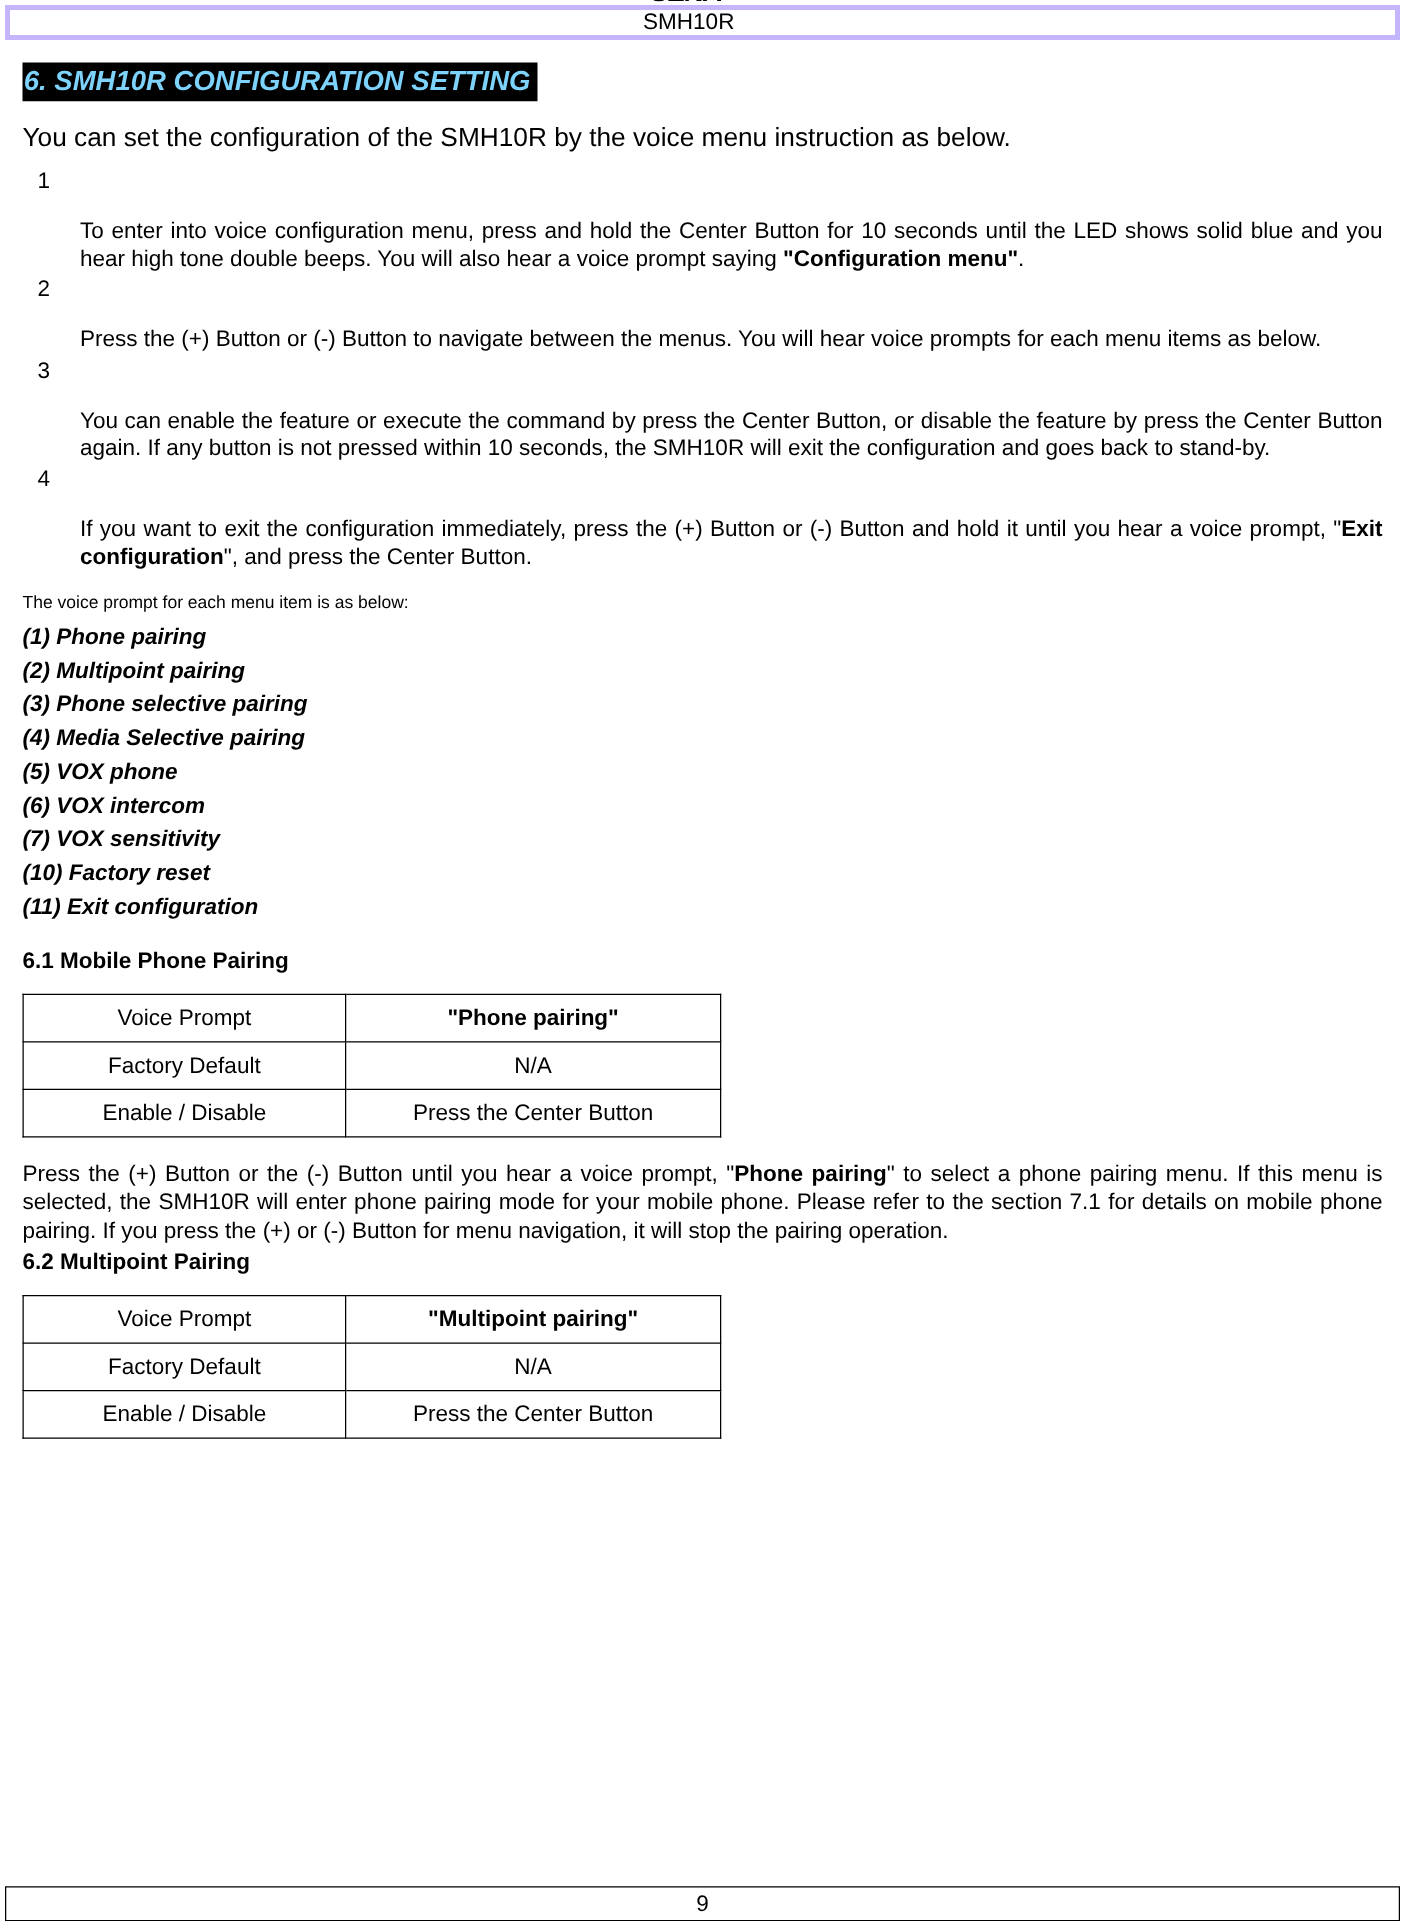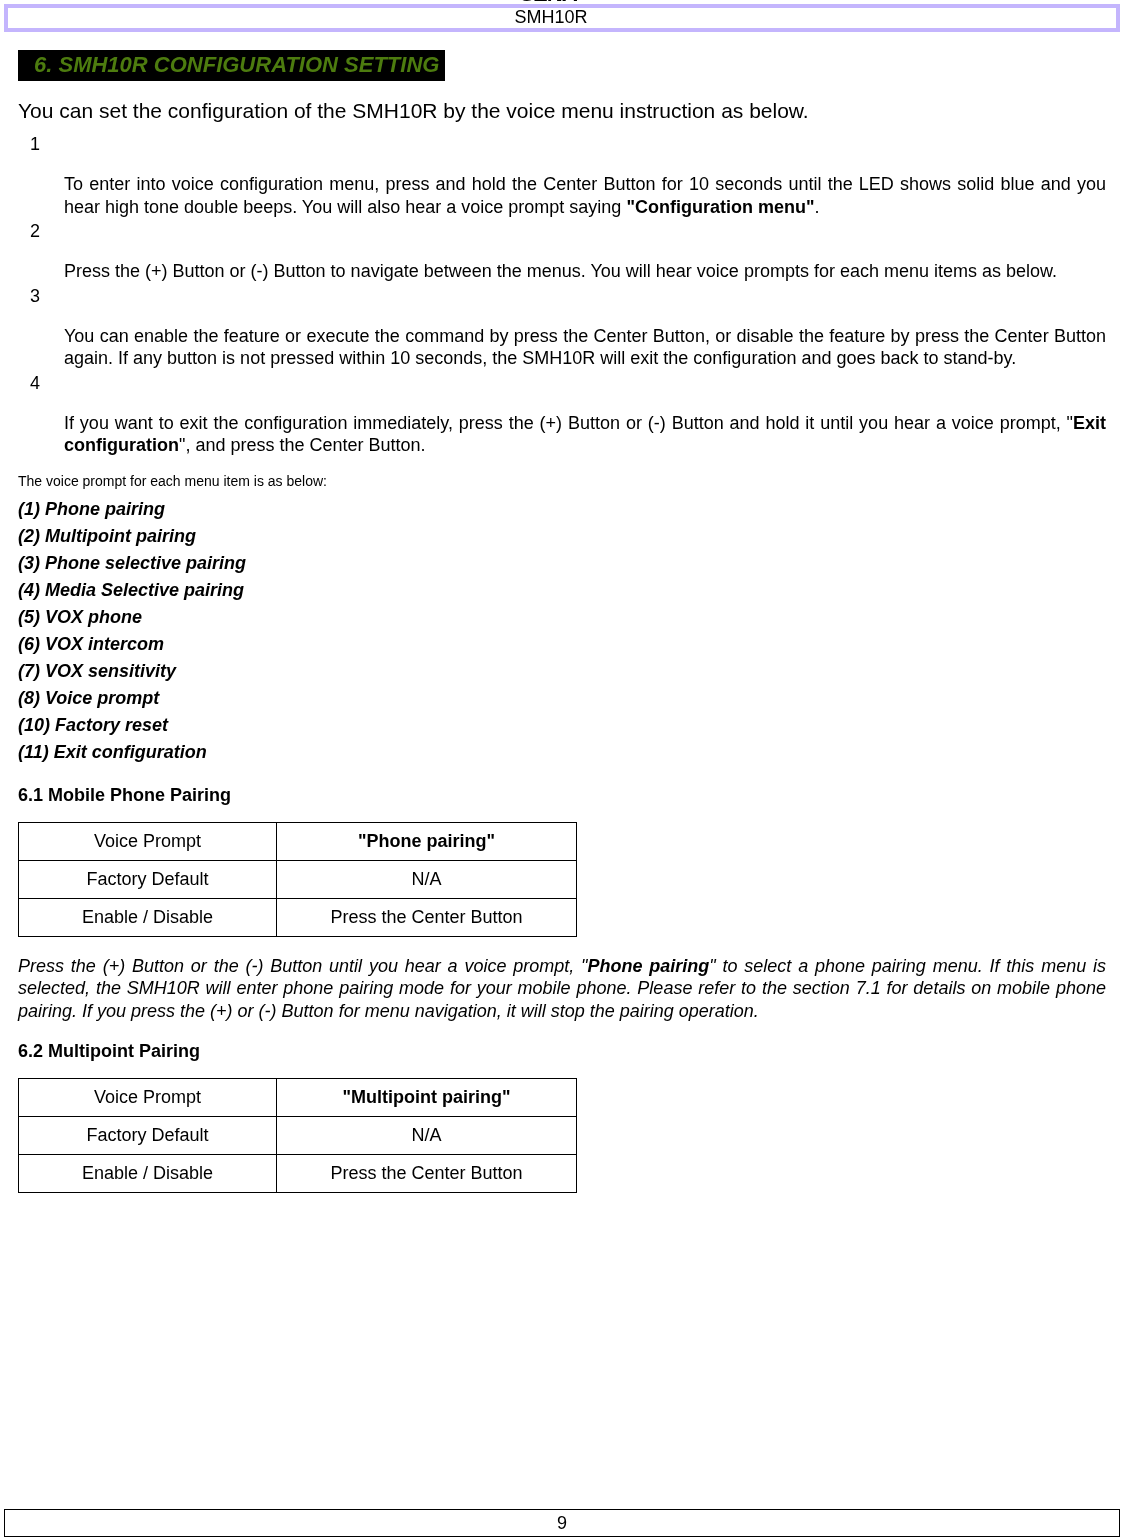--- a/index.html
+++ b/index.html
@@ -42,26 +42,26 @@
   }
   .model {
     font-size: 18px;
   }
   .content {
     padding: 18px 18px 0 18px;
   }
   .section-heading {
     display: inline-block;
     background: #000;
-    color: #4d7c0f;
+    color: #7dd3fc;
     font-family: Verdana, Arial, sans-serif;
     font-weight: bold;
     font-style: italic;
     font-size: 22px;
-    padding: 2px 6px 3px 16px;
+    padding: 2px 6px 3px 1px;
     margin-bottom: 18px;
   }
   .intro {
     font-size: 21px;
     margin-bottom: 10px;
   }
   ol.numbered {
     list-style: none;
     padding: 0;
     margin: 0 0 16px 0;
@@ -114,22 +114,21 @@
     font-size: 18px;
     padding: 8px 10px;
     vertical-align: middle;
   }
   table.cfg td.label { width: 258px; }
   table.cfg td.value { width: 300px; }
   .paragraph {
     font-size: 18px;
     line-height: 1.25;
     text-align: justify;
-    margin-bottom: 19px;
-    font-style: italic;
+    margin-bottom: 4px;
   }
   .footer-bar {
     position: absolute;
     bottom: 4px;
     left: 4px;
     right: 4px;
     border: 1px solid #000;
     height: 28px;
     display: flex;
     justify-content: center;
@@ -176,21 +175,20 @@
     <div class="voice-prompt-title">The voice prompt for each menu item is as below:</div>
 
     <ul class="menu-list" id="menu-list">
         <li>(1) Phone pairing</li>
         <li>(2) Multipoint pairing</li>
         <li>(3) Phone selective pairing</li>
         <li>(4) Media Selective pairing</li>
         <li>(5) VOX phone</li>
         <li>(6) VOX intercom</li>
         <li>(7) VOX sensitivity</li>
-        <li>(8) Voice prompt</li>
         <li>(10) Factory reset</li>
         <li>(11) Exit configuration</li>
       </ul>
 
     <div class="sub-heading">6.1 Mobile Phone Pairing</div>
 
     <table class="cfg">
       <tbody>
           <tr>
         <td class="label">Voice Prompt</td>

